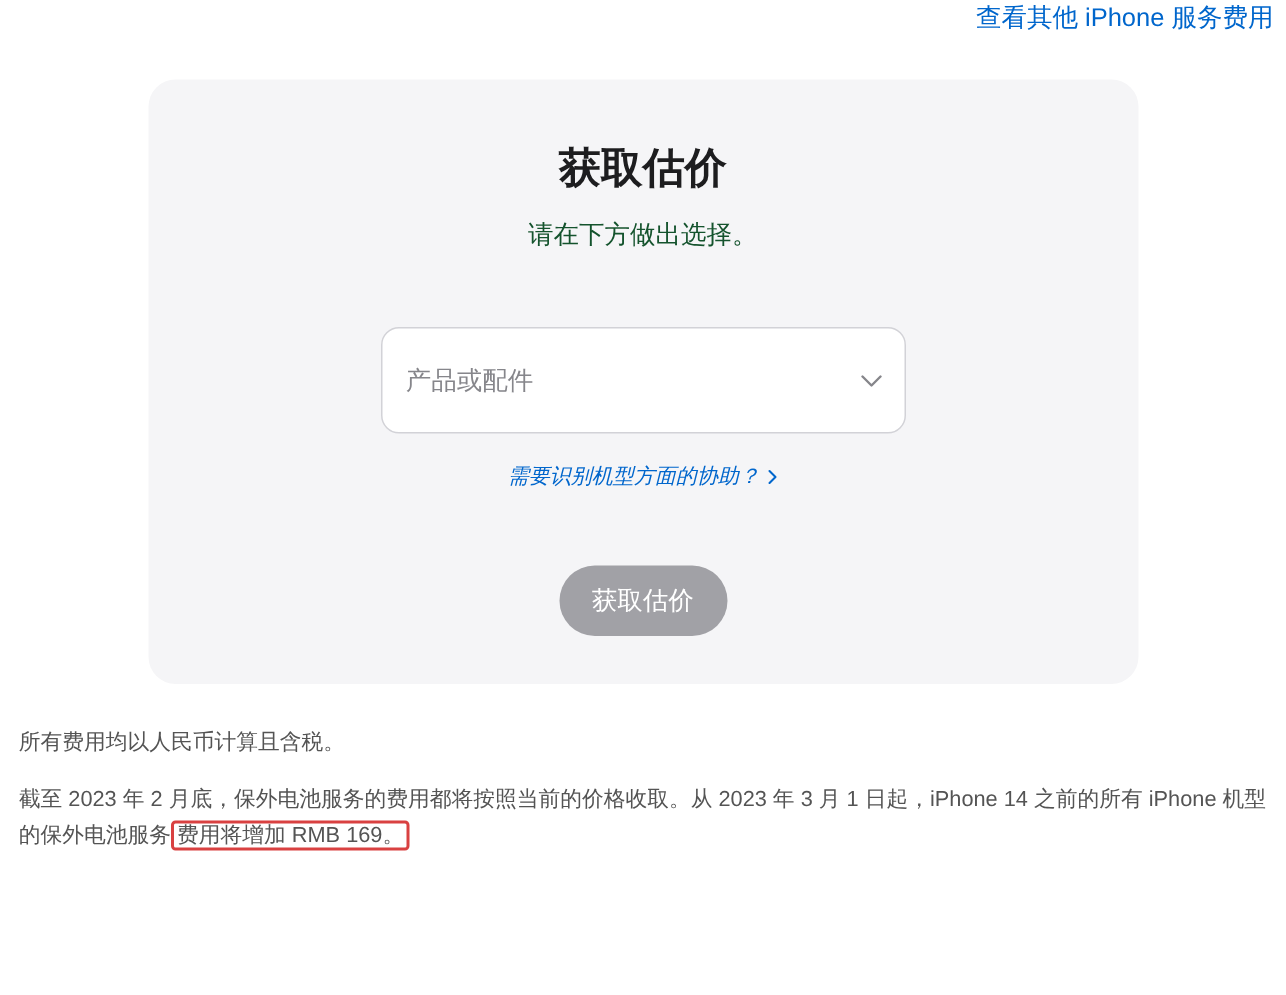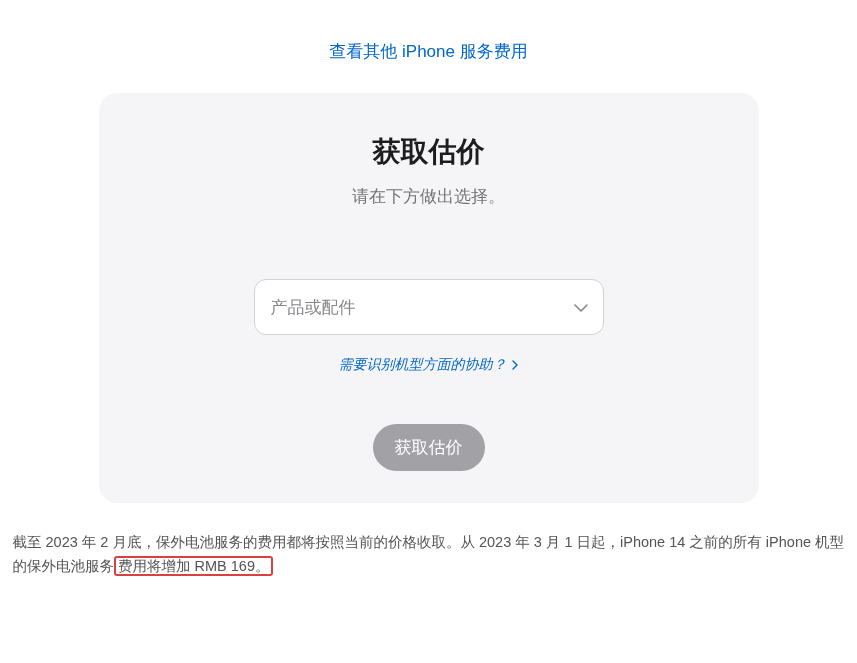--- a/index.html
+++ b/index.html
@@ -12,22 +12,21 @@
       background: #fff;
       width: 857px;
       height: 663px;
       overflow: hidden;
     }
     .page {
       width: 100%;
       padding: 0 8px;
     }
     .top-link {
-      text-align: center;
-      margin-top: 40px;
+      text-align: right;
       margin-bottom: 30px;
     }
     .top-link a {
       color: #0066cc;
       text-decoration: none;
       font-size: 17px;
     }
     .card {
       background: #f5f5f7;
       border-radius: 18px;
@@ -37,32 +36,32 @@
       text-align: center;
     }
     .card-title {
       font-size: 28px;
       font-weight: 600;
       color: #1d1d1f;
       margin-bottom: 14px;
     }
     .card-subtitle {
       font-size: 17px;
-      color: #737373;
-      margin-bottom: 71px;
+      color: #14532d;
+      margin-bottom: 50px;
       font-family: Liberation Mono, monospace;
     }
     .select-wrapper {
       position: relative;
       width: 350px;
       margin: 0 auto 24px;
     }
     .select-box {
       width: 100%;
-      height: 56px;
+      height: 71px;
       background: #fff;
       border: 1px solid #d2d2d7;
       border-radius: 12px;
       padding: 0 44px 0 16px;
       font-size: 17px;
       color: #86868b;
       text-align: left;
       cursor: pointer;
       display: flex;
       align-items: center;
@@ -156,16 +155,17 @@
         </span>
       </a>
     </div>
 
     <button class="submit-btn">
       <span>获取估价</span>
     </button>
   </div>
 
   <div class="footnotes">
+    <p>所有费用均以人民币计算且含税。</p>
     <p><span>截至 2023 年 2 月底，保外电池服务的费用都将按照当前的价格收取。从 2023 年 3 月 1 日起，iPhone 14 之前的所有 iPhone 机型的保外电池服务</span><span class="highlight">费用将增加 RMB 169。</span></p>
   </div>
 
 </div>
 
 </body></html>

